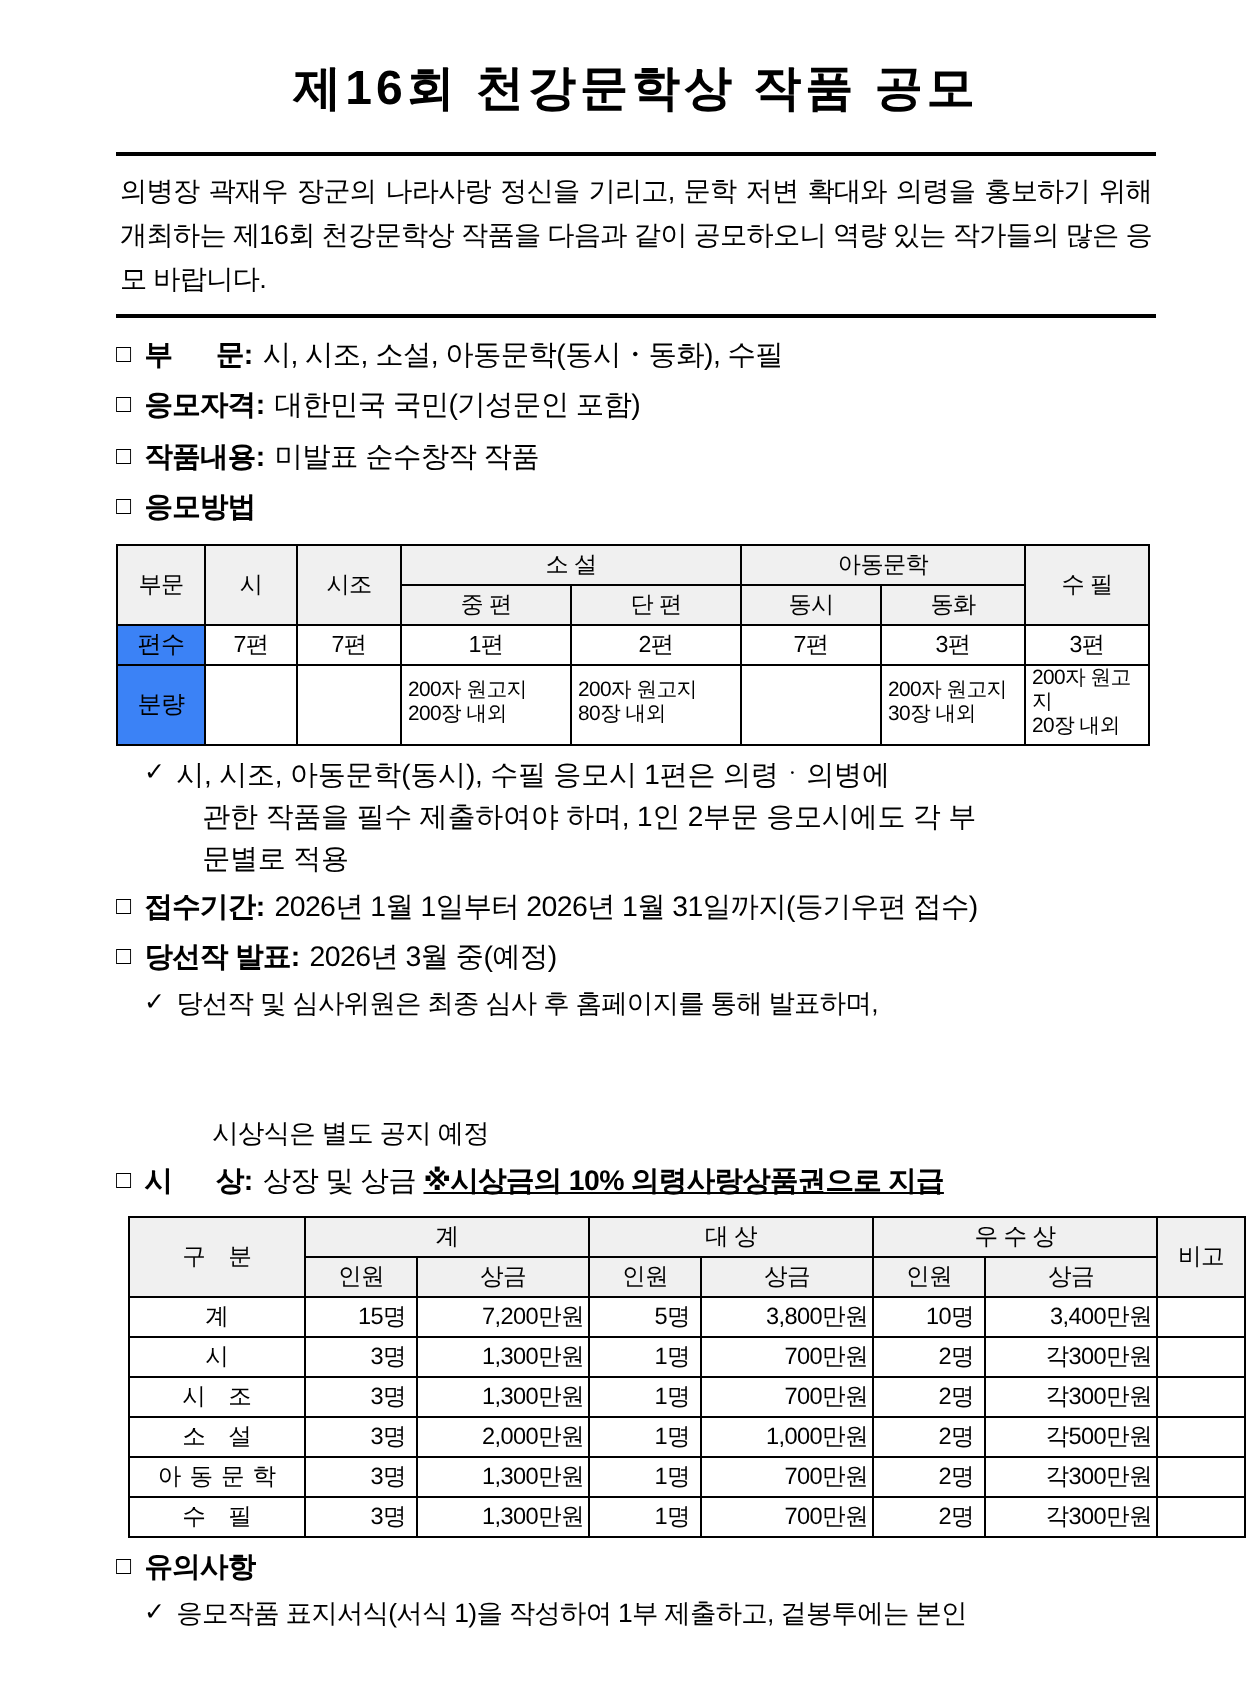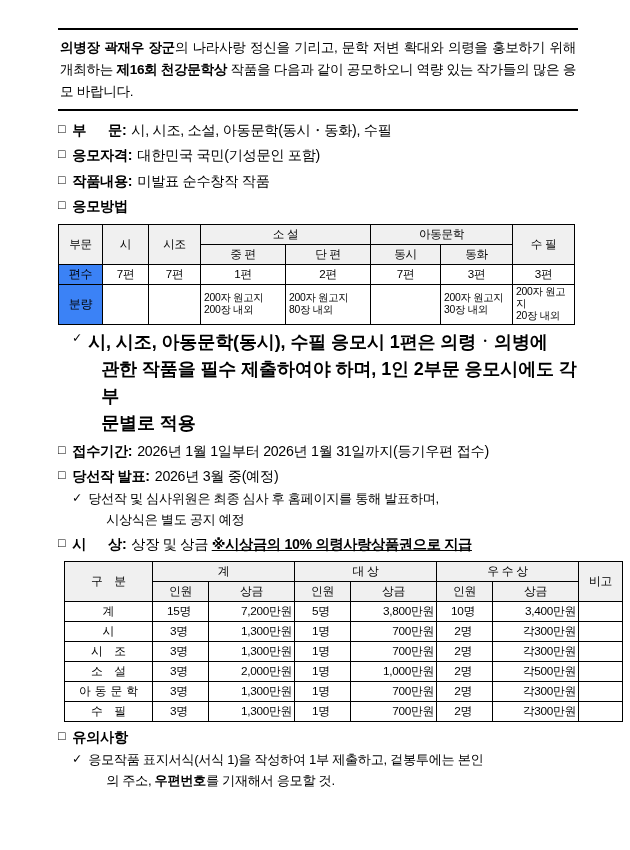--- a/index.html
+++ b/index.html
@@ -33,21 +33,21 @@
   .rule-top { border-top: 2.6px solid #000; margin: 0 0 7px 0; }
   .rule-bottom { border-top: 2.6px solid #000; margin: 6px 0 8px 0; }
 
   .intro {
     font-size: 13.6px;
     line-height: 1.62;
     letter-spacing: -0.35px;
     text-align: justify;
     padding: 0 2px;
   }
-  .intro b { font-weight: bold; }
+  .intro b { font-weight: normal; }
 
   
   .item {
     font-size: 14.2px;
     line-height: 1.58;
     letter-spacing: -0.3px;
     display: flex;
     align-items: flex-start;
     margin-top: 3px;
   }
@@ -72,23 +72,23 @@
     line-height: 1.52;
     letter-spacing: -0.35px;
     display: flex;
     align-items: flex-start;
     margin-top: 2px;
     padding-left: 14px;
   }
   .note .chk { flex: none; margin-right: 6px; font-size: 12.5px; }
   .note-body { flex: 1; }
   .note-body b { font-weight: bold; }
-  .note.bold .note-body { font-weight: bold; font-size: 18px; letter-spacing: -0.1px; line-height: 1.5; }
+  .note.bold .note-body { font-weight: normal; font-size: 14px; letter-spacing: -0.1px; line-height: 1.5; }
   .note-l2 { display: block; padding-left: 13px; }
-  .note-l2.ind { padding-left: 18px; }
+  .note-l2.ind { padding-left: 18px; margin-top: 44px; }
 
   
   table {
     border-collapse: collapse;
     width: 100%;
     table-layout: fixed;
     margin: 6px 0 4px 0;
     border-radius: 25px;
   }
   table td, table th {
@@ -102,29 +102,30 @@
   }
   .t1 { width: 516px; }
   .t1 .hd { background: #f0f0f0; height: 20px; }
   .t1 .rowhd { background: #3b82f6; font-size: 12px; }
   .t1 .qty { text-align: left; padding-left: 3px; font-size: 10.4px; line-height: 1.18; height: 34px; }
 
   .t2 { width: 504px; margin-left: 6px; }
   .t2 .hd { background: #f0f0f0; height: 20px; }
   .t2 td { height: 20px; font-size: 11.8px; }
   .t2 .cat { text-align: center; letter-spacing: 4px; text-indent: 4px; }
-  .t2 .num { text-align: center; padding-right: 5px; }
+  .t2 .num { text-align: right; padding-right: 5px; }
   .t2 .amt { text-align: right; }
 </style>
 </head>
 <body>
 
 <div class="page">
 
 
+  <h1 class="doc-title">제16회 천강문학상 작품 공모</h1>
 
   <div class="rule-top"></div>
 
   <div class="intro"><b>의병장 곽재우 장군</b><span>의 나라사랑 정신을 기리고, 문학 저변 확대와 의령을 홍보하기 위해 개최하는 </span><b>제16회 천강문학상</b><span> 작품을 다음과 같이 공모하오니 역량 있는 작가들의 많은 응모 바랍니다.</span></div>
 
   <div class="rule-bottom"></div>
 
   <div class="item">
     <span class="sq">□</span>
     <span class="item-label">부      문</span>

